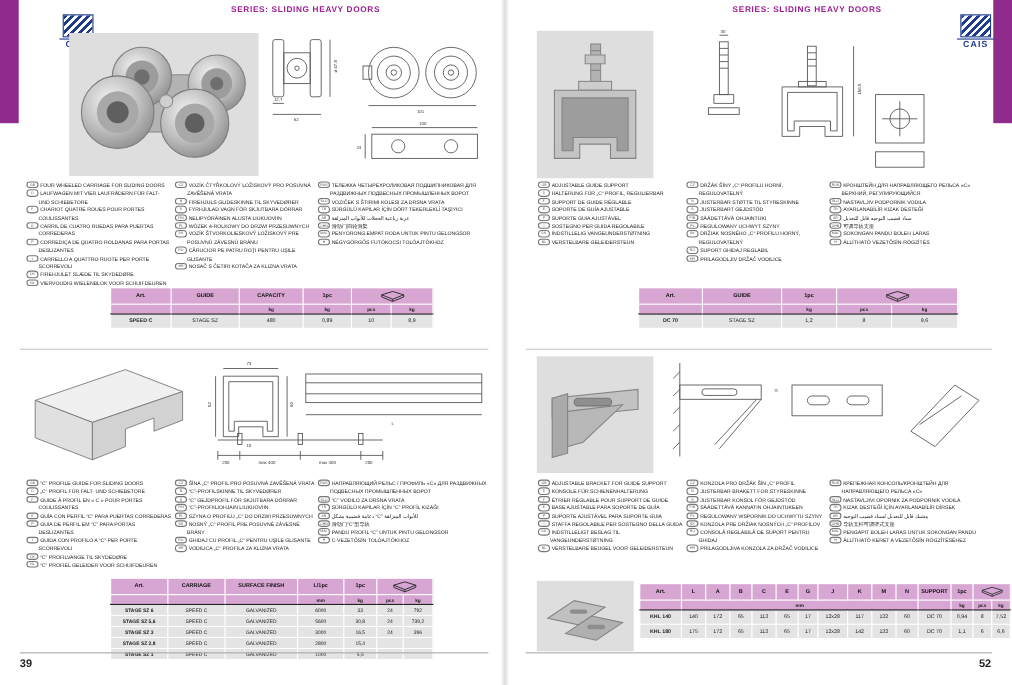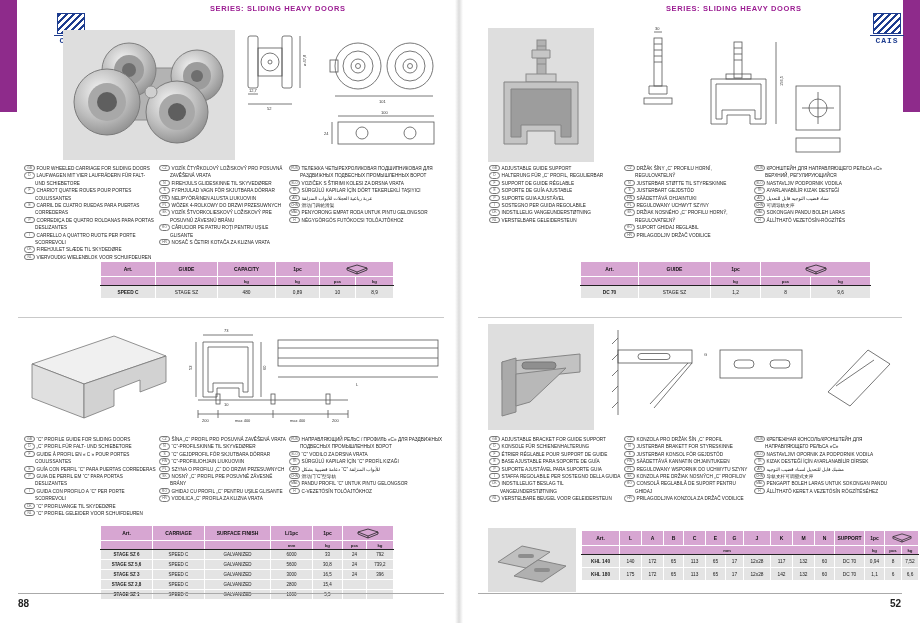--- a/index.html
+++ b/index.html
@@ -6,21 +6,21 @@
   #canvas{position:relative;width:920px;height:623px;background:#fff;overflow:hidden;
           font-family:"Liberation Sans",sans-serif;color:#222;}
   .accent-bar{position:absolute;top:0;width:17px;height:112px;background:#8e2b8b;}
   .accent-left{left:0;}
   .accent-right{right:0;}
   .gutter{position:absolute;left:455px;top:0;width:8px;height:623px;
           background:linear-gradient(90deg,#ffffff,#dcdcdc,#ffffff);}
   .logo{position:absolute;width:34px;text-align:center;}
   .logo-box{width:26px;height:19px;margin:0 auto;border:1px solid #1d3c8f;
             background:repeating-linear-gradient(135deg,#1d3c8f 0 2.5px,#ffffff 2.5px 5px);}
-  .logo-word{font-size:8px;font-weight:bold;color:#1d3c8f;letter-spacing:1px;border-top:1.5px solid #1d3c8f;margin-top:1px;font-family:Liberation Mono, monospace;}
+  .logo-word{font-size:8px;font-weight:bold;color:#1d3c8f;letter-spacing:1px;border-top:1.5px solid #1d3c8f;margin-top:1px;}
   .series-title{position:absolute;top:4px;font-size:7.5px;font-weight:bold;letter-spacing:.6px;color:#9b1d92;}
   .photo{position:absolute;background:#dedede;overflow:hidden;}
   .drawing{position:absolute;}
   .drawing svg text{font-family:"Liberation Sans",sans-serif;font-size:4px;fill:#333;}
   .desc-col{position:absolute;font-size:4.7px;line-height:7.4px;color:#1c1c1c;}
   .desc-line{padding-left:11px;text-indent:-11px;}
   .pill{display:inline-block;min-width:7px;padding:0 1px;border:.5px solid #777;border-radius:4px;
         font-size:3.2px;line-height:4.4px;text-align:center;color:#555;text-indent:0;
         vertical-align:1px;margin-right:1.5px;background:#fff;}
   .divider{position:absolute;height:1px;background:#c9c9c9;}
@@ -342,21 +342,21 @@
           <td>GALVANIZED</td>
         <td>1000</td>
           <td>5,5</td>
         <td></td>
           <td></td>
       </tr>
       </tbody>
   </table>
 
   <div class="foot-line" style="left:18px;top:593px;width:426px;"></div>
-  <div class="page-num" style="left:18px;top:598px;">88</div>
+  <div class="page-num" style="left:18px;top:598px;">39</div>
 
   <div class="photo" style="left:488px;top:28px;width:106px;height:134px;">
     <svg width="106" height="134" viewBox="0 0 106 134">
       <rect width="106" height="134" fill="#dedede"></rect>
       <rect x="49" y="12" width="9" height="38" fill="#b2b2b2" stroke="#8a8a8a"></rect>
       <line x1="49" y1="18" x2="58" y2="18" stroke="#8a8a8a"></line>
         <line x1="49" y1="24" x2="58" y2="24" stroke="#8a8a8a"></line>
       <line x1="49" y1="30" x2="58" y2="30" stroke="#8a8a8a"></line>
         <line x1="49" y1="36" x2="58" y2="36" stroke="#8a8a8a"></line>
       <polygon points="44,22 62,22 62,30 44,30" fill="#c6c6c6" stroke="#8a8a8a"></polygon>

